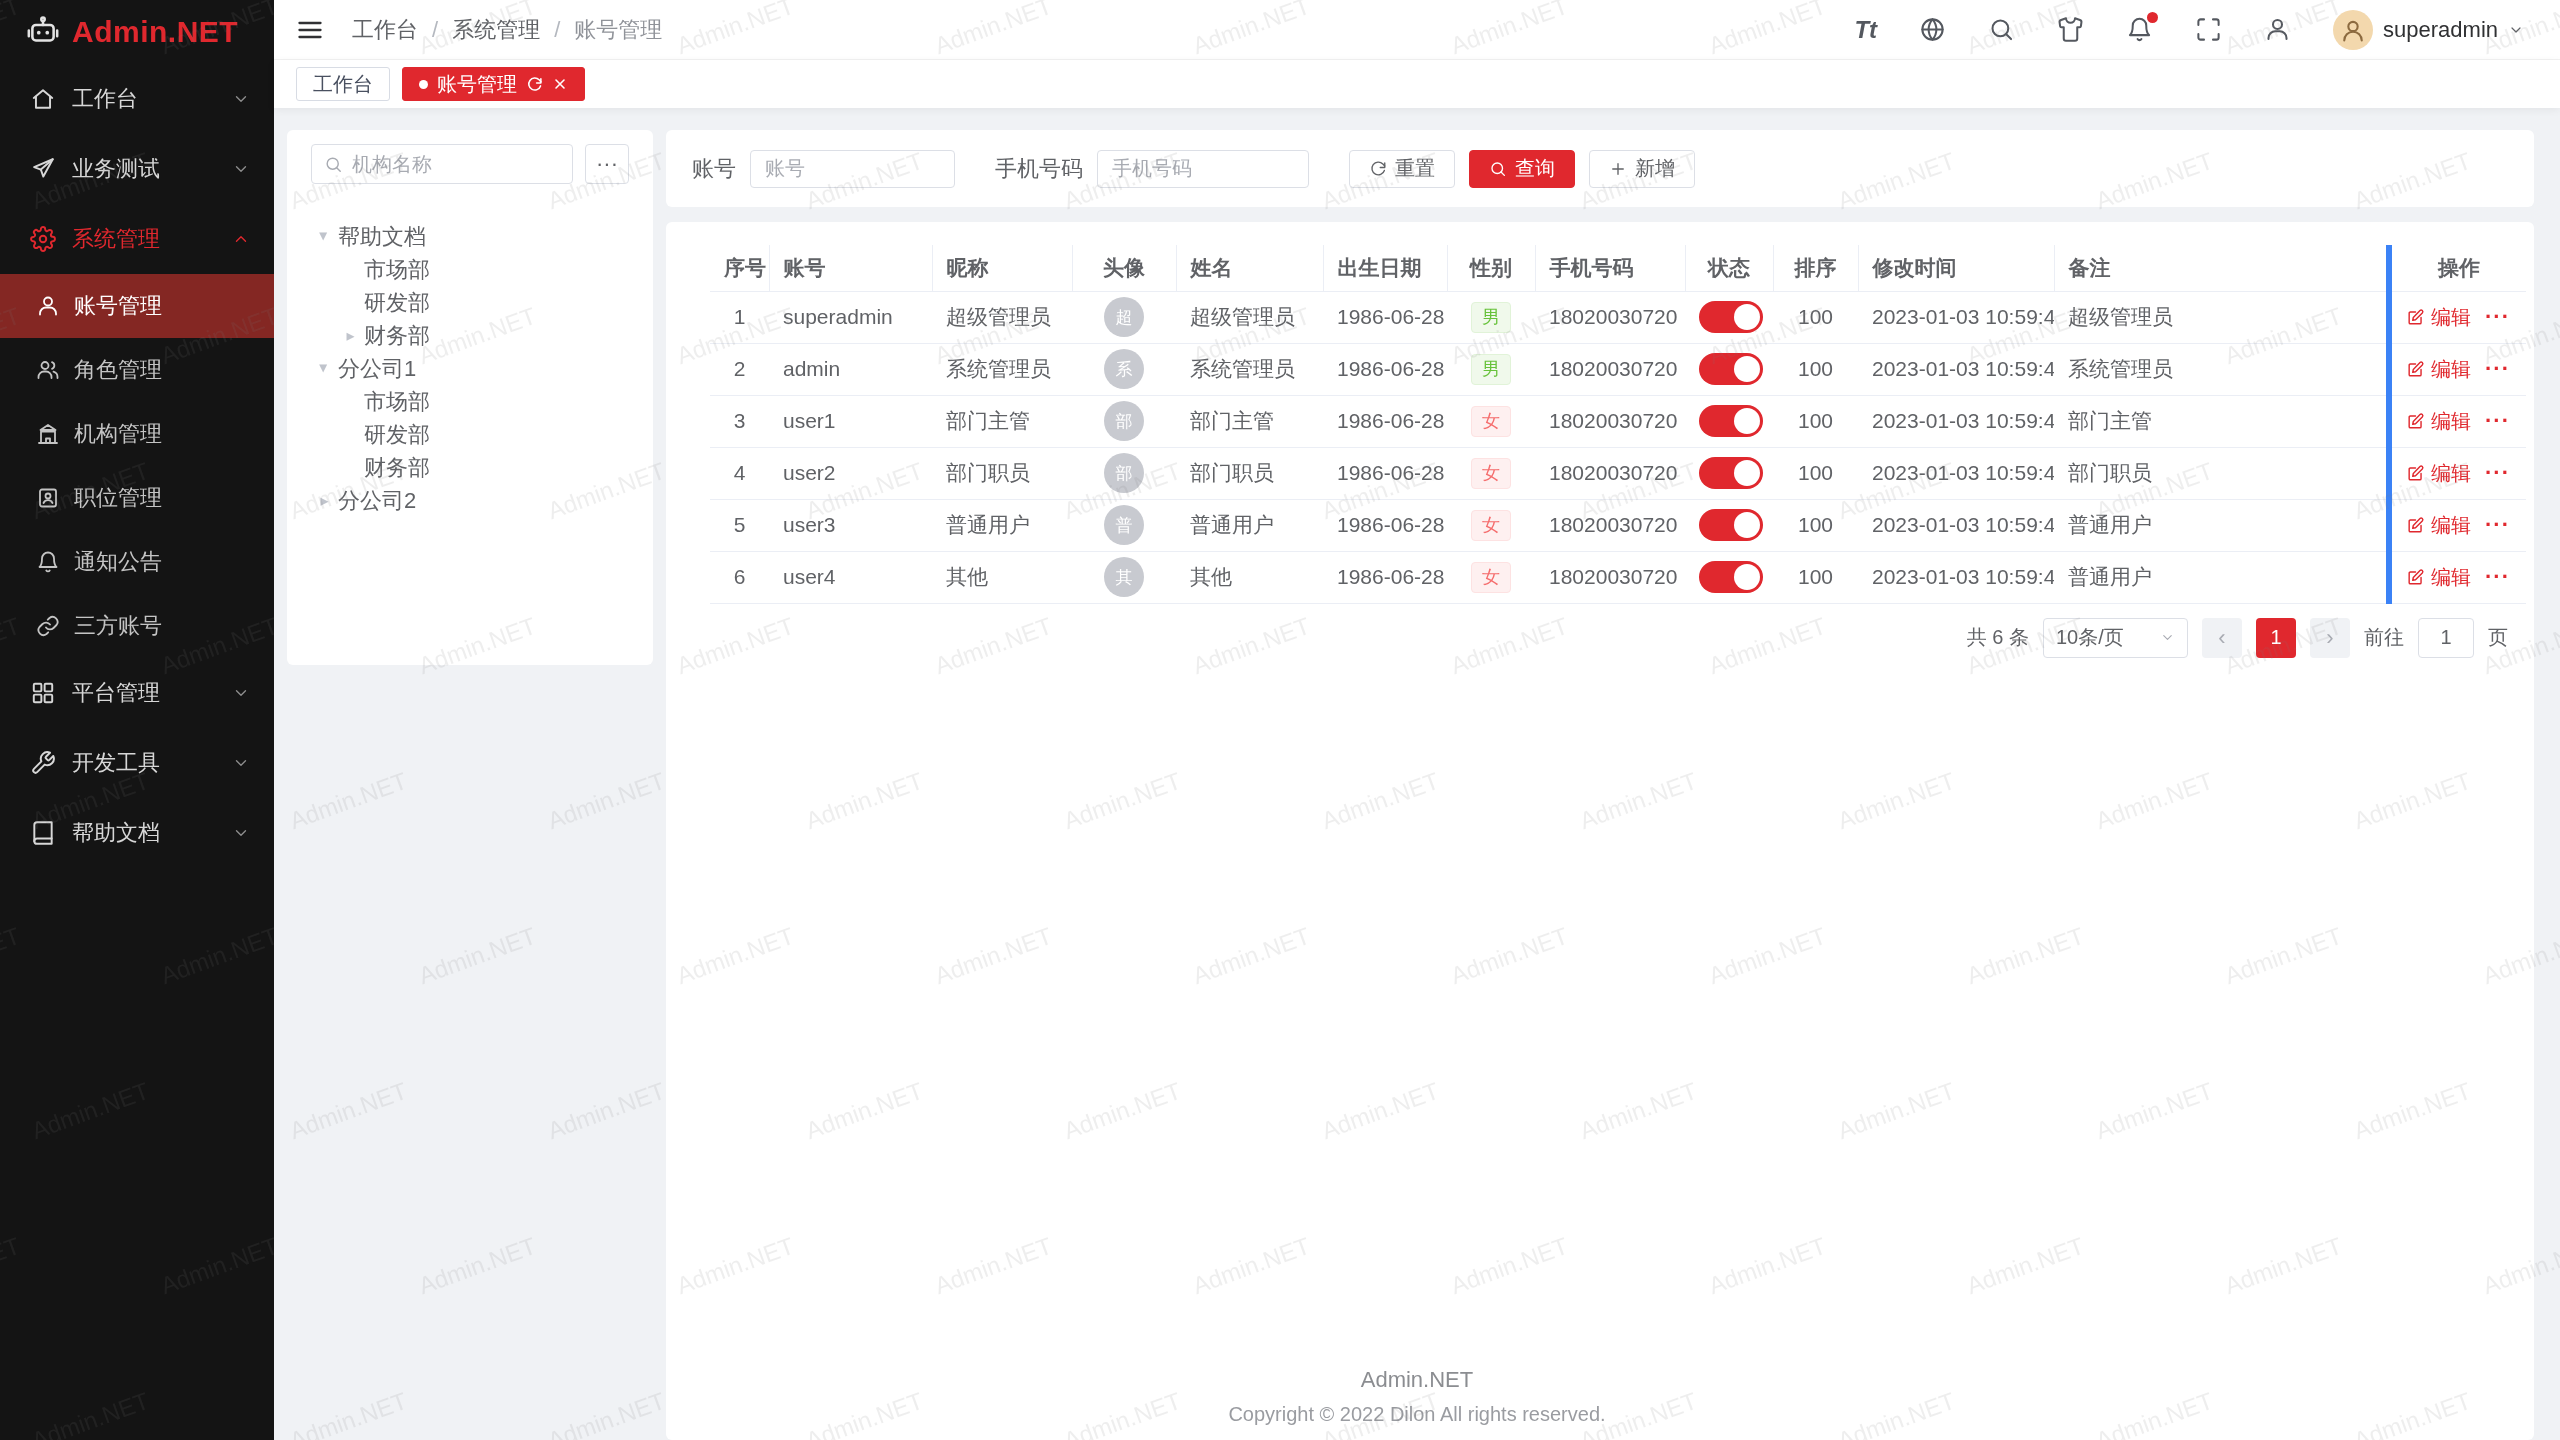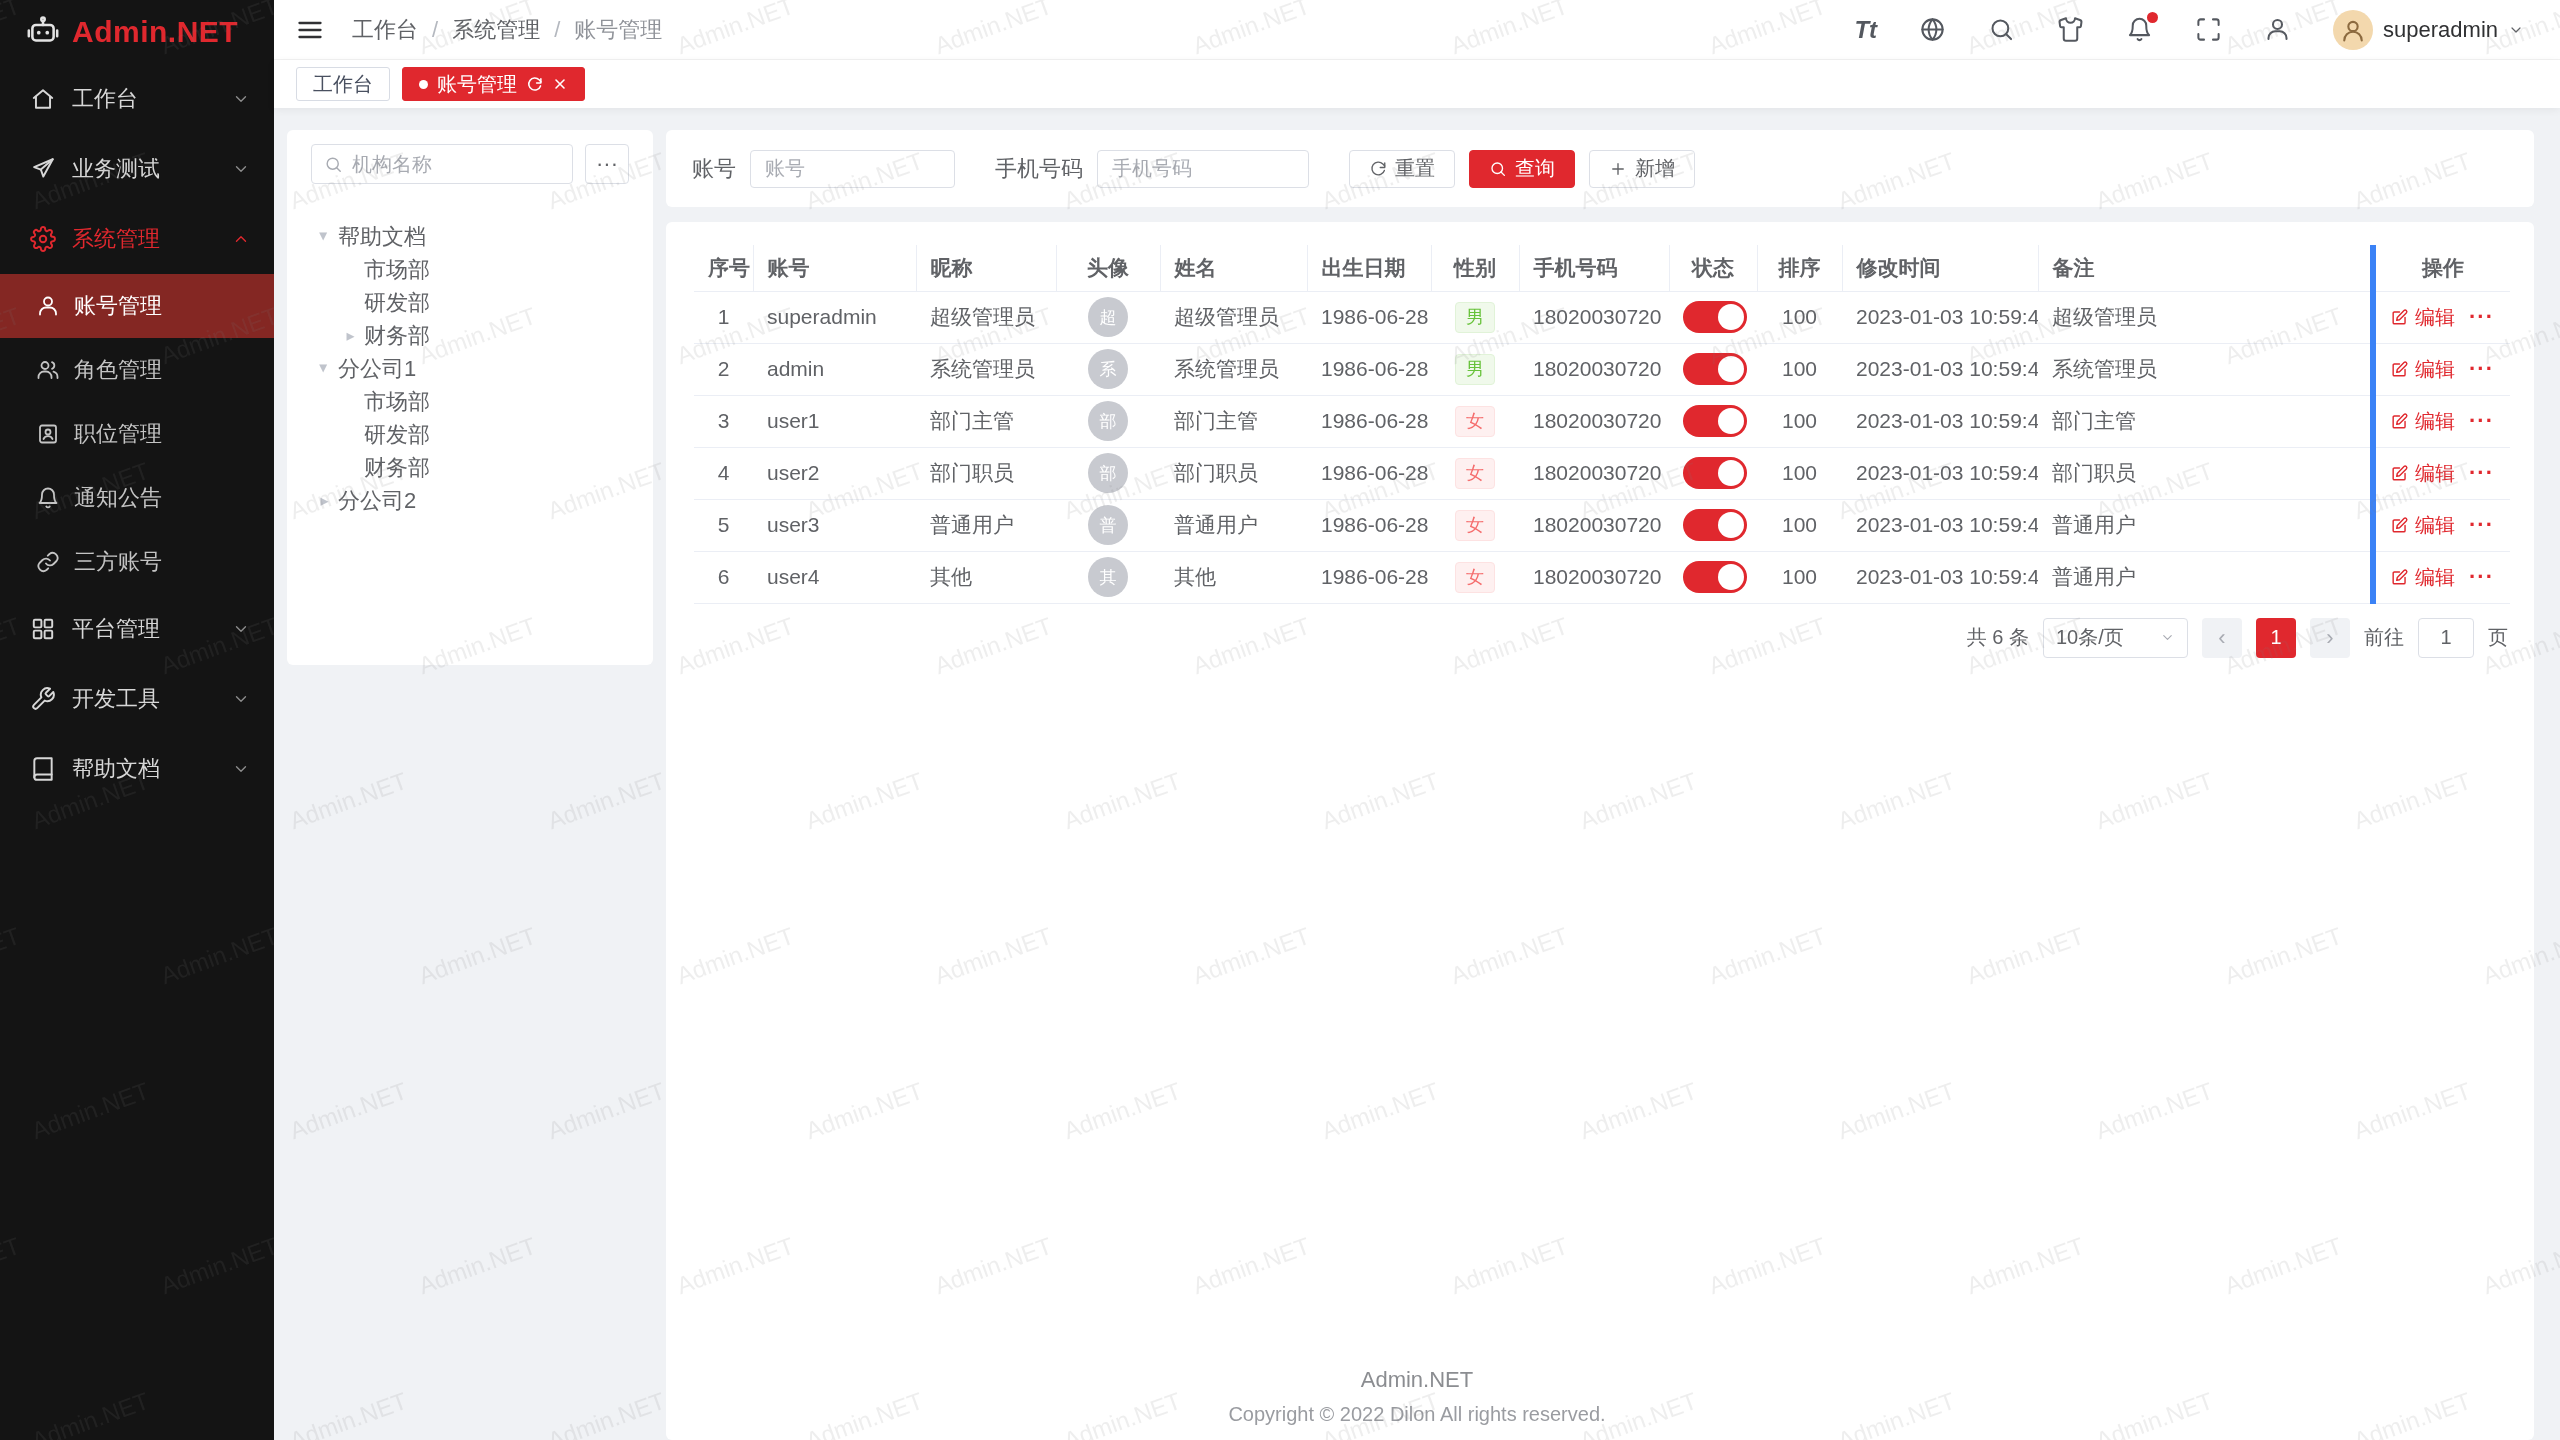--- a/index.html
+++ b/index.html
@@ -76,21 +76,21 @@
   .f-label { font-size:22px; color:#606266; }
   .f-input { height:38px; border:1px solid #dcdfe6; border-radius:4px; padding:0 14px; font-size:20px; color:#606266; outline:none; font-family:inherit; }
   .f-input::placeholder { color:#a8abb2; }
   .w205 { width:205px; } .w212 { width:212px; }
   .gap-l { margin-left:26px; }
   .btn { height:38px; padding:0 19px; border-radius:4px; font-size:20px; display:inline-flex; align-items:center; gap:8px; cursor:pointer; border:1px solid #dcdfe6; background:#fff; color:#606266; font-family:inherit; }
   .btn .ic18 { width:18px; height:18px; }
   .btn.primary { background:#e0282e; border-color:#e0282e; color:#fff; }
 
   
-  .table-card { flex:1; padding:23px 26px 0 28px; position:relative; min-height:0; }
+  .table-card { flex:1; padding:23px 26px 0 44px; position:relative; min-height:0; }
   table { width:1816px; border-collapse:collapse; table-layout:fixed; }
   th { height:46px; font-size:21px; font-weight:bold; color:#606266; text-align:left; padding:0 14px; border-bottom:1px solid #ebeef5; border-right:1px solid #ebeef5; background:#fff; white-space:nowrap; }
   th:last-child { border-right:none; }
   td { height:52px; font-size:21px; color:#606266; padding:0 14px; border-bottom:1px solid #ebeef5; white-space:nowrap; overflow:hidden; }
   .c { text-align:center; }
   .td-action, .th-action { border-left:6px solid #3b82f6; }
   .tavatar { width:40px; height:40px; border-radius:50%; background:#c8cad0; color:#fff; display:inline-flex; align-items:center; justify-content:center; font-size:17px; }
   .badge { display:inline-block; height:31px; line-height:29px; padding:0 10px; border-radius:4px; font-size:18px; }
   .badge.male { background:#f0f9eb; border:1px solid #e1f3d8; color:#67c23a; }
   .badge.female { background:#fef0f0; border:1px solid #fde2e2; color:#f56c6c; }
@@ -191,20 +191,31 @@
         <div class="submenu-item">
           <span class="mi-icon">
               <svg class="stk" viewBox="0 0 24 24">
                 <circle cx="9" cy="7.5" r="3.5"></circle>
                 <path d="M2.5 20v-1a5.5 5.5 0 0 1 5.5-5.5h2A5.5 5.5 0 0 1 15.5 19v1"></path>
                 <path d="M16 4.2a3.5 3.5 0 0 1 0 6.6"></path>
                 <path d="M17.5 13.7a5.5 5.5 0 0 1 4 5.3v1"></path>
               </svg>
             </span>
           <span class="mi-label">角色管理</span>
+        </div>
+        <div class="submenu-item">
+          <span class="mi-icon">
+              <svg class="stk" viewBox="0 0 24 24">
+                <path d="M3 21h18"></path>
+                <path d="M5 21V9.5h14V21"></path>
+                <path d="M12 3 4.5 8h15L12 3z"></path>
+                <path d="M10 21v-4.5h4V21"></path>
+              </svg>
+            </span>
+          <span class="mi-label">机构管理</span>
         </div>
         <div class="submenu-item">
           <span class="mi-icon">
               <svg class="stk" viewBox="0 0 24 24">
                 <rect x="4" y="3.5" width="16" height="17" rx="2"></rect>
                 <circle cx="12" cy="10" r="2.5"></circle>
                 <path d="M7.5 17c.9-1.8 2.6-2.8 4.5-2.8s3.6 1 4.5 2.8"></path>
               </svg>
             </span>
           <span class="mi-label">职位管理</span>

